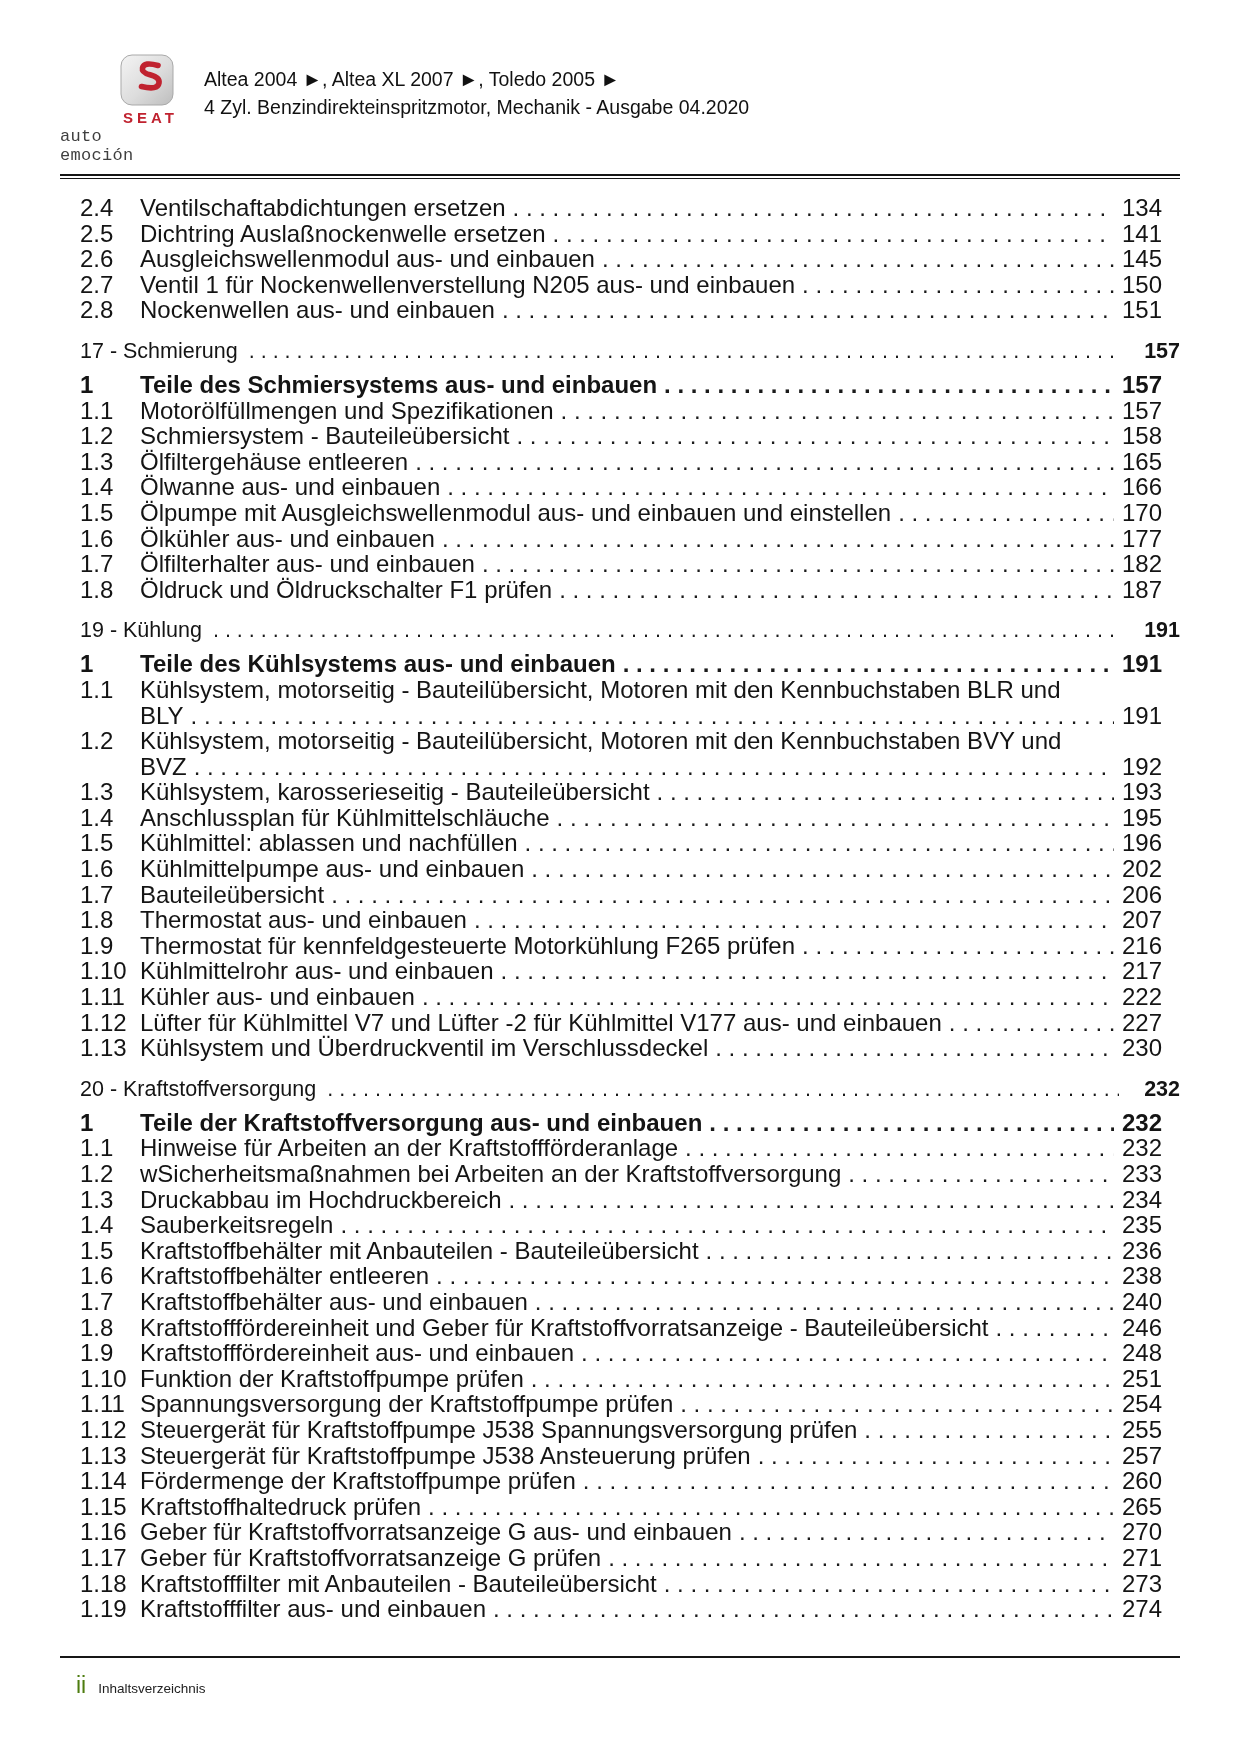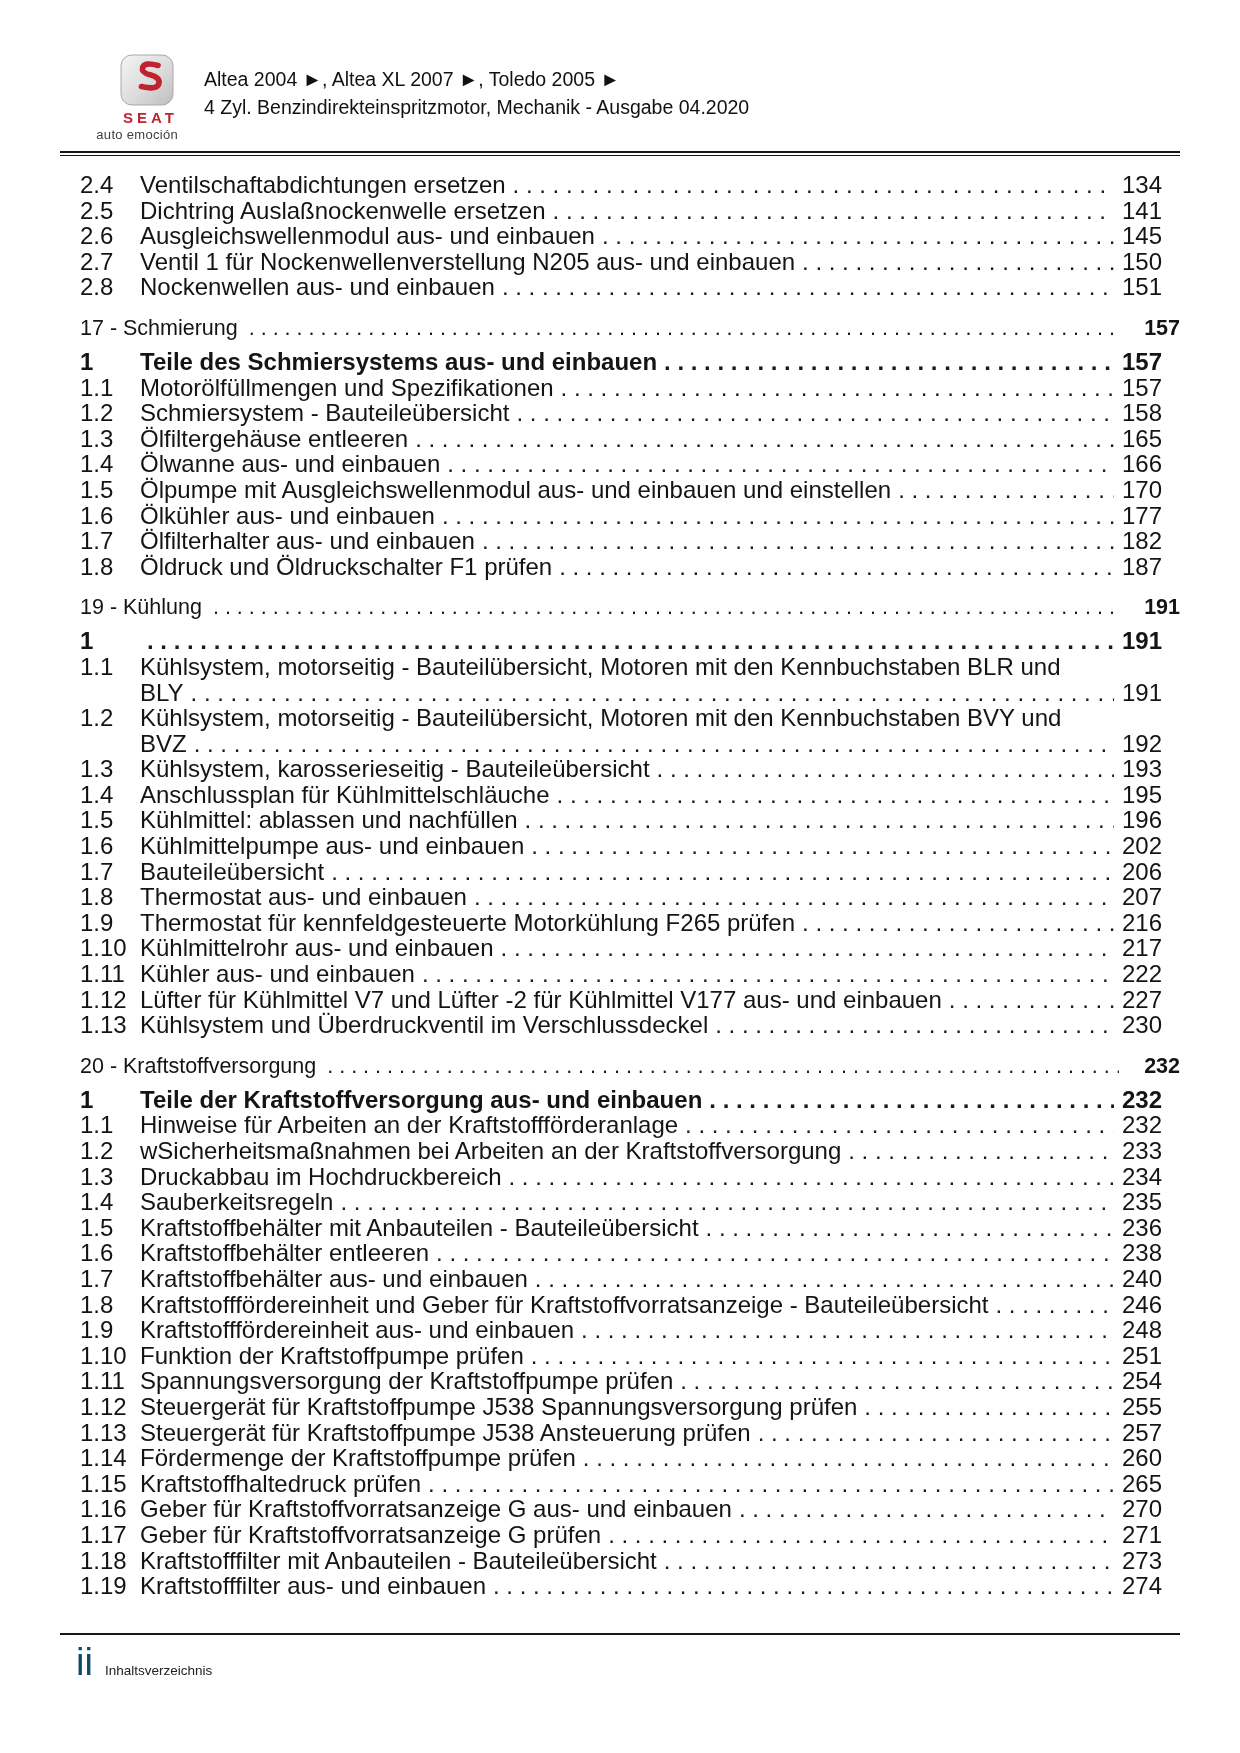--- a/index.html
+++ b/index.html
@@ -8,21 +8,21 @@
     color:#141414;
     font-family:"Liberation Sans","DejaVu Sans",sans-serif;
     -webkit-font-smoothing:antialiased;
   }
   .page{padding:54px 60px 0 60px;}
 
   
   .hdr{display:flex;align-items:flex-start;}
   .logo{width:118px;flex:none;display:flex;flex-direction:column;align-items:flex-end;}
   .wordmark{color:#c0222f;font-weight:bold;font-size:15px;letter-spacing:4px;margin-top:2px;}
-  .tagline{color:#3f3f3f;font-size:13px;margin-top:1px;letter-spacing:0.3px;}
+  .tagline{color:#3f3f3f;font-size:17px;margin-top:1px;letter-spacing:0.3px;font-family:Liberation Mono, monospace;}
   .htext{margin:12px 0 0 26px;font-size:19.5px;line-height:27.5px;color:#111;}
   .hrule{margin-top:9px;height:2px;border-top:2.5px solid #161616;border-bottom:1.5px solid #161616;}
 
   
   .toc{margin:16px 0 0 20px;}
   .entry{display:flex;font-size:24px;line-height:25.6px;}
   .entry.bold{font-weight:bold;}
   .num{width:60px;flex:none;align-self:flex-start;}
   .mid{flex:1 1 auto;min-width:0;}
   .contline{white-space:nowrap;}
@@ -32,21 +32,21 @@
   .page-num{width:58px;flex:none;align-self:flex-end;}
 
   .chapter{display:flex;align-items:baseline;font-size:21.5px;line-height:30px;margin:13px 0 6px 0;}
   .ct{flex:none;white-space:nowrap;}
   .chapter .dots{margin:0 3px 0 11px;}
   .cpage{flex:none;min-width:58px;text-align:right;font-weight:bold;}
 
   
   .ftr-rule{margin-top:34px;border-top:2px solid #161616;}
   .ftr{display:flex;align-items:baseline;margin:10px 0 0 16px;}
-  .ftr-num{font-size:38px;line-height:34px;color:#0c4a6e;text-align:center;}
+  .ftr-num{font-size:23px;line-height:34px;color:#4d7c0f;text-align:center;}
   .ftr-label{font-size:13.5px;margin-left:12px;color:#222;}
 </style>
 </head>
 <body>
 
 <div class="page">
 
   <div class="hdr">
     <div class="logo">
       <svg width="62" height="53" viewBox="0 0 62 53">
@@ -218,20 +218,21 @@
   </div>
       <div class="chapter">
     <span class="ct">19 - Kühlung</span>
     <span class="dots">. . . . . . . . . . . . . . . . . . . . . . . . . . . . . . . . . . . . . . . . . . . . . . . . . . . . . . . . . . . . . . . . . . . . . . . . . . . . . . . . . . . . . . . . . . . . . . . . . . . . . . . . . . . . . . . . . . . . . . . . . . . . . . . . . . . . . . . . . . . . . . . . . . . . . . . . . . . . . . . . . . . . . . . . . . . . . . . . . . . . . . . . . . . . . . . . . . . . . . . .</span>
     <span class="cpage">191</span>
   </div>
       <div class="entry bold">
     <span class="num">1</span>
     <div class="mid">
       <div class="lastline">
+        <span class="t">Teile des Kühlsystems aus- und einbauen</span>
         <span class="dots">. . . . . . . . . . . . . . . . . . . . . . . . . . . . . . . . . . . . . . . . . . . . . . . . . . . . . . . . . . . . . . . . . . . . . . . . . . . . . . . . . . . . . . . . . . . . . . . . . . . . . . . . . . . . . . . . . . . . . . . . . . . . . . . . . . . . . . . . . . . . . . . . . . . . . . . . . . . . . . . . . . . . . . . . . . . . . . . . . . . . . . . . . . . . . . . . . . . . . . . .</span>
       </div>
     </div>
     <span class="page-num">191</span>
   </div>
       <div class="entry">
     <span class="num">1.1</span>
     <div class="mid">
       <div class="contline">Kühlsystem, motorseitig - Bauteilübersicht, Motoren mit den Kennbuchstaben BLR und</div>
           <div class="lastline">

